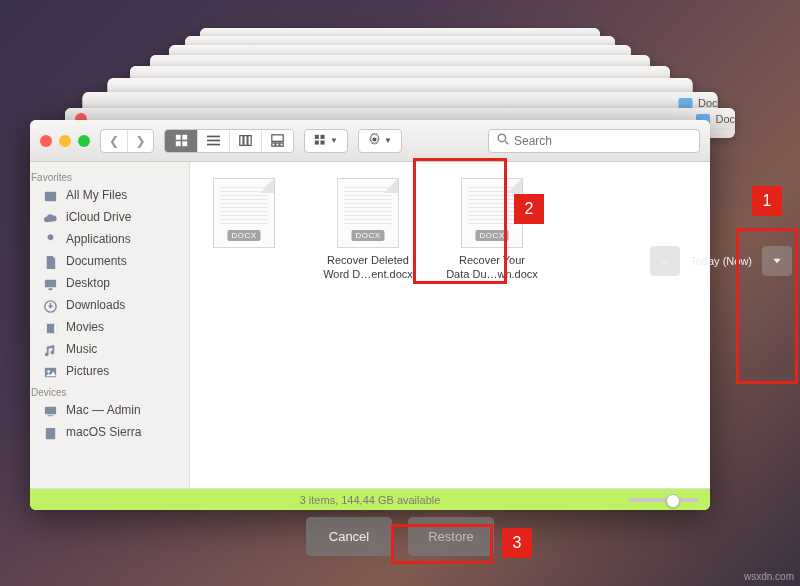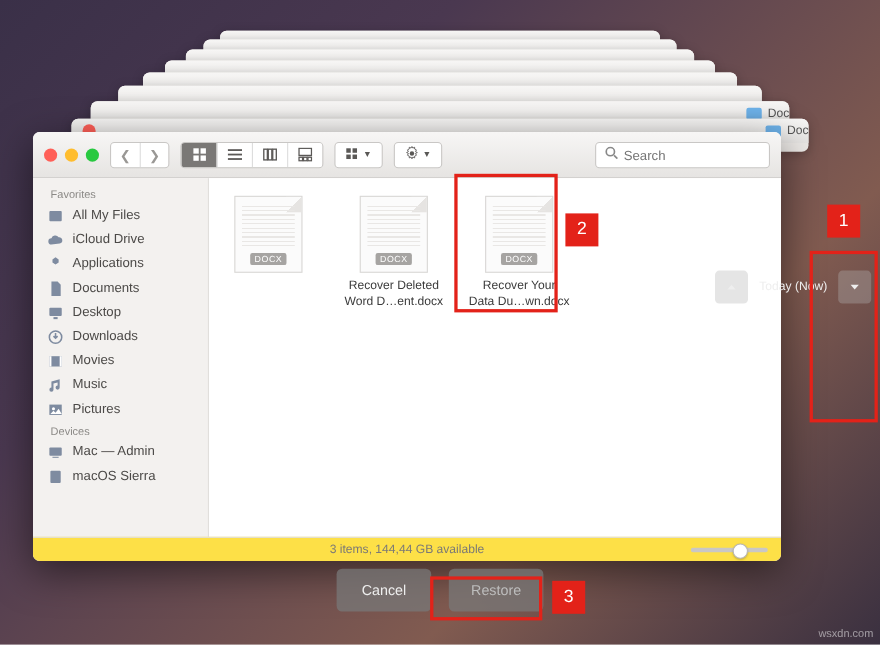--- a/index.html
+++ b/index.html
@@ -37,41 +37,41 @@
   .tl { width:12px;height:12px;border-radius:50%; }
   .tl.red{background:#ff5f57;} .tl.yel{background:#ffbd2e;} .tl.grn{background:#28c940;}
   .navbtns { display:flex; border:1px solid #c9c7c5; border-radius:4px; overflow:hidden; background:#fff;}
   .navbtns span{ width:26px;height:22px; display:flex;align-items:center;justify-content:center;color:#9a9895;}
   .navbtns span + span{border-left:1px solid #ddd;}
   .viewseg{display:flex;border:1px solid #c9c7c5;border-radius:4px;overflow:hidden;}
   .viewseg span{width:32px;height:22px;display:flex;align-items:center;justify-content:center;color:#5a5856;background:#fff;}
   .viewseg span.active{background:#7a7876;color:#fff;}
   .viewseg span+span{border-left:1px solid #ddd;}
   .dropbtn{border:1px solid #c9c7c5;border-radius:4px;height:24px;width:44px;background:#fff;display:flex;align-items:center;justify-content:center;gap:3px;color:#5a5856;}
-  .search{margin-left:auto;display:flex;align-items:center;border:1px solid #c9c7c5;border-radius:4px;background:#fff;height:24px;padding:0 8px;width:159px;}
+  .search{margin-left:auto;display:flex;align-items:center;border:1px solid #c9c7c5;border-radius:4px;background:#fff;height:24px;padding:0 8px;width:212px;}
   .search input{border:0;outline:0;font-size:12px;width:100%;color:#555;}
   .search .mag{margin-right:5px;color:#888;}
 
   .body{display:flex;flex:1;min-height:0;}
   .sidebar{width:160px;background:#f3f1ef;border-right:1px solid #e1dfdc;overflow-y:auto;padding:6px 0 6px 0;}
-  .sect{padding:4px 16px 2px;font-size:10px;color:#8b8986;text-transform:none;}
+  .sect{padding:4px 1px 2px;font-size:10px;color:#8b8986;text-transform:none;}
   .sideitem{display:flex;align-items:flex-start;gap:8px;padding:3px 12px;font-size:12px;color:#4b4947;}
   .sideitem .ic{width:16px;height:16px;color:#7e8ba0;display:flex;align-items:center;justify-content:center;}
   .sideitem .ic svg{width:15px;height:15px;fill:#7e8ba0;}
 
   .content{flex:1;background:#fff;position:relative;padding:16px 8px;}
-  .files{display:flex;gap:22px;}
+  .files{display:flex;gap:32px;}
   .file{width:92px;text-align:center;font-size:11px;color:#3b3b3b;}
   .thumb{width:62px;height:70px;margin:0 auto 6px;background:#fbfbfb;border:1px solid #d9d7d5;position:relative;}
   .thumb::before{content:"";position:absolute;right:0;top:0;width:14px;height:14px;background:linear-gradient(135deg,#fbfbfb 50%,#e6e4e2 50%);}
   .ext{position:absolute;bottom:6px;left:50%;transform:translateX(-50%);background:#a6a4a2;color:#fff;font-size:8px;padding:1px 4px;border-radius:2px;letter-spacing:.5px;}
   .lines{position:absolute;top:8px;left:6px;right:6px;bottom:22px;background:repeating-linear-gradient(#e9e7e5 0,#e9e7e5 1px,transparent 1px,transparent 4px);}
   .file .name{line-height:1.25;min-height:28px;}
 
-  .status{height:22px;border-top:1px solid #e1dfdc;background:#fde047;display:flex;align-items:center;justify-content:center;font-size:11px;color:#7b7976;position:relative;}
+  .status{height:22px;border-top:1px solid #e1dfdc;background:#bef264;display:flex;align-items:center;justify-content:center;font-size:11px;color:#7b7976;position:relative;}
   .slider{position:absolute;right:12px;top:50%;transform:translateY(-50%);width:70px;height:4px;background:#c9c7c5;border-radius:2px;}
   .slider::after{content:"";position:absolute;right:18px;top:-4px;width:12px;height:12px;border-radius:50%;background:#fff;border:1px solid #b8b6b4;box-shadow:0 1px 2px rgba(0,0,0,.2);}
 
   
   .bottombar{position:absolute;bottom:30px;left:50%;transform:translateX(-50%);display:flex;gap:16px;align-items:center;}
   .btn{background:rgba(120,120,120,.75);color:#eee;border-radius:5px;padding:12px 20px;font-size:13px;text-align:center;min-width:86px;}
   .btn.dim{color:#bdbdbd;}
 
   
   .tmside{position:absolute;right:8px;top:246px;display:flex;flex-direction:row;align-items:center;gap:10px;}

